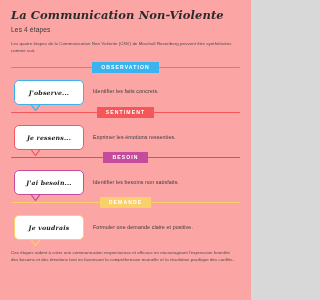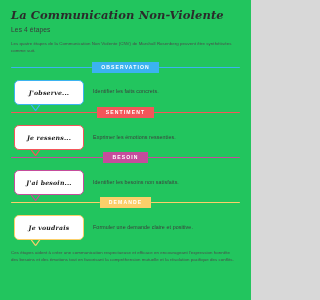--- a/index.html
+++ b/index.html
@@ -10,21 +10,21 @@
   body {
     width: 251px;
     height: 300px;
     overflow: hidden;
     font-family: "Liberation Sans", sans-serif;
   }
   .page {
     position: relative;
     width: 251px;
     height: 300px;
-    background: #22c55e;
+    background: #fca5a5;
     box-sizing: border-box;
     padding: 9px 11px 0 11px;
   }
 
   
   .title {
     font-family: "DejaVu Serif", serif;
     font-style: italic;
     font-size: 11.5px;
     font-weight: 700;

